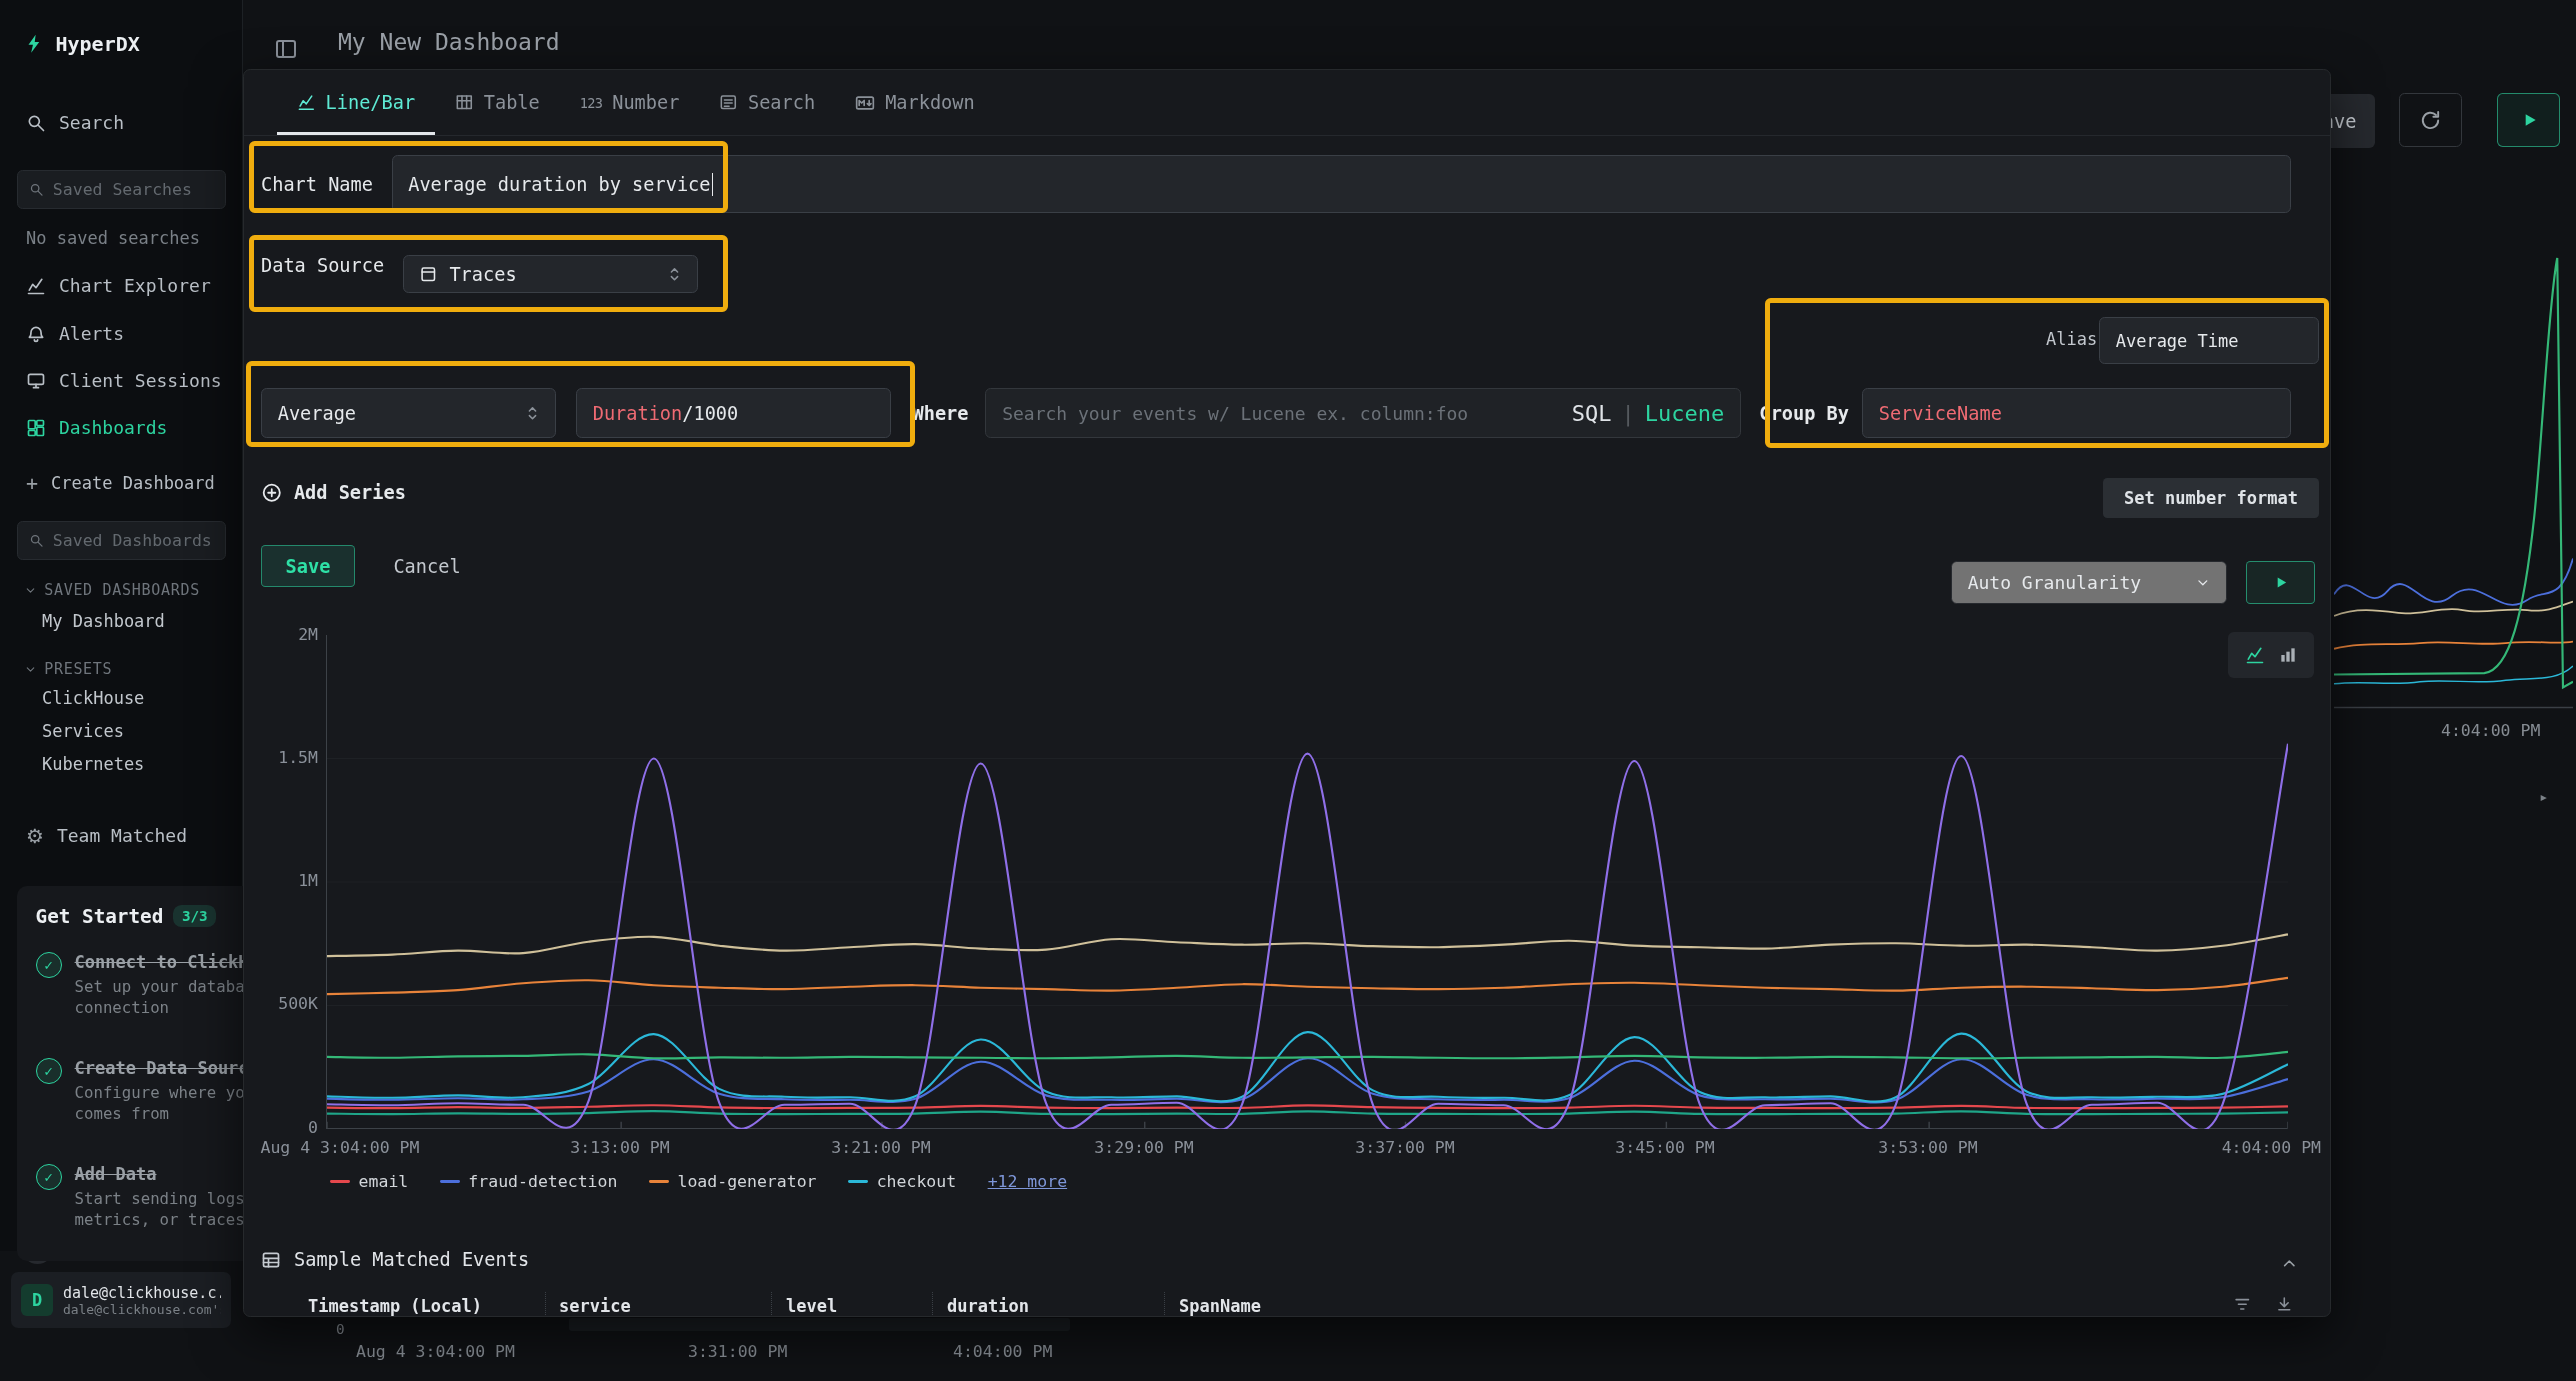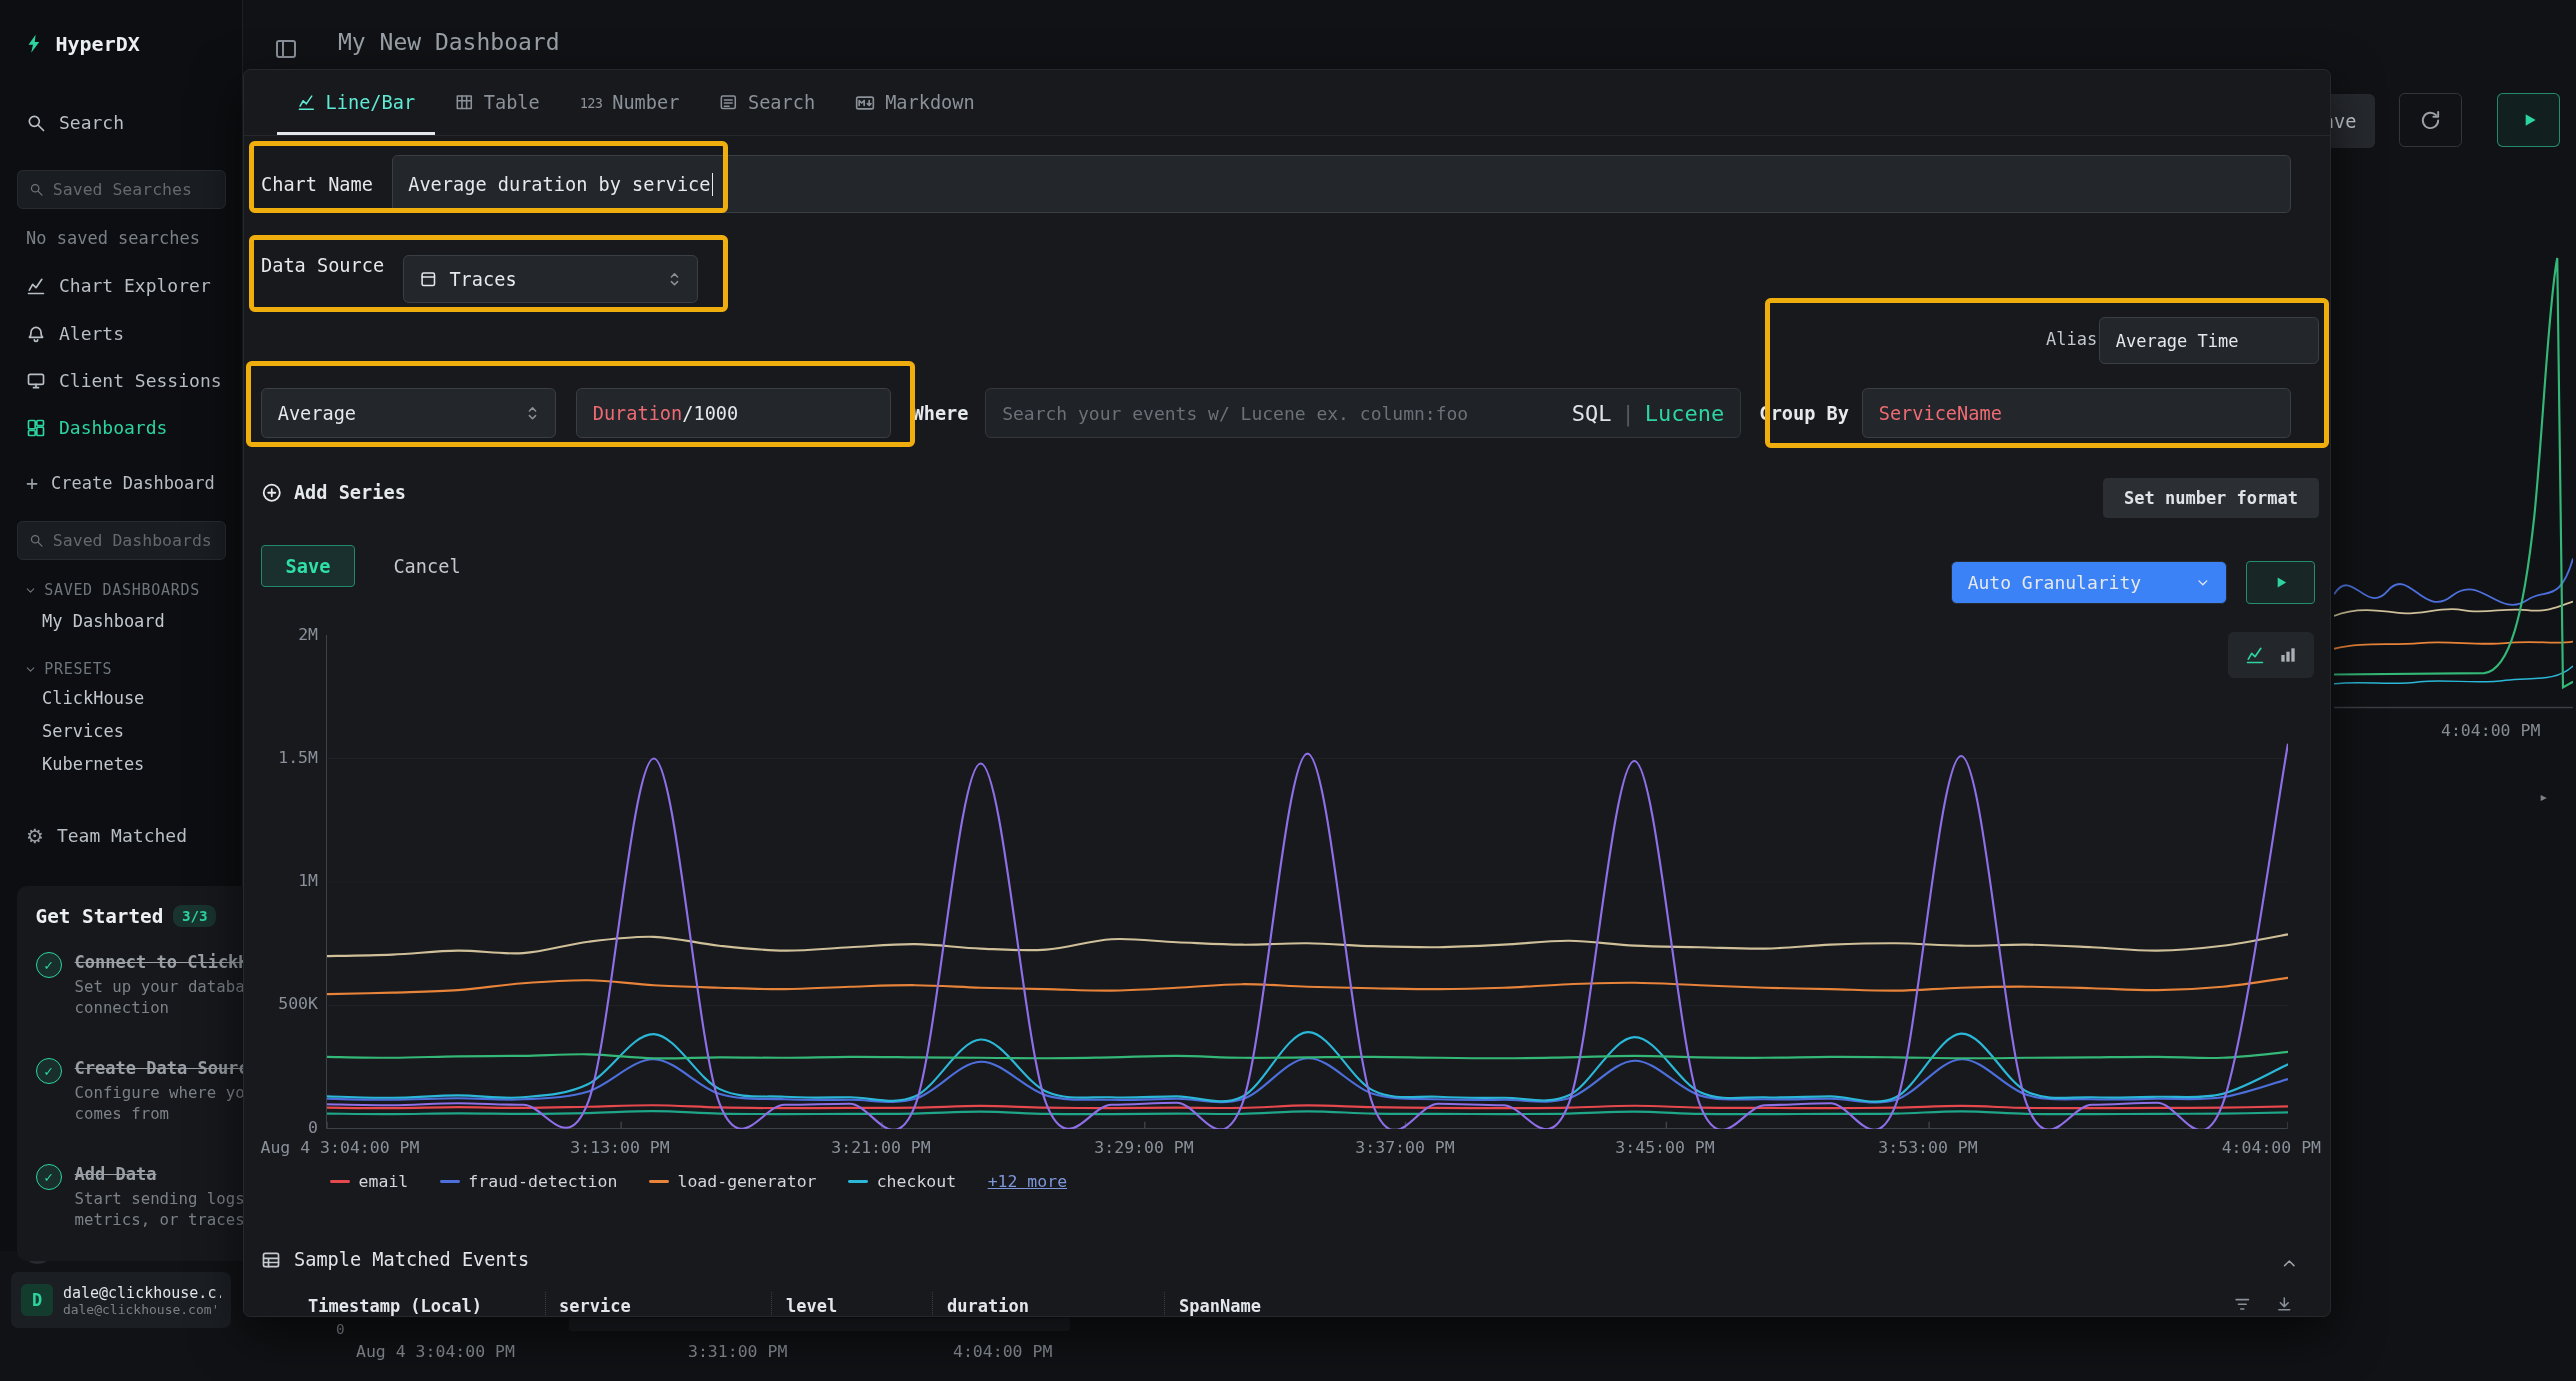--- a/index.html
+++ b/index.html
@@ -301,21 +301,21 @@
     <div class="abs" style="left:17px; top:89px; right:39px; height:50px; display:flex; align-items:center; gap:18.6px;">
       <span class="mlabel">Chart Name</span>
       <div class="field" style="flex:1; height:58px;">
         <span>Average duration by service</span>
           <span class="caret"></span>
       </div>
     </div>
 
     <div class="abs" style="left:17px; top:185px; height:50px; display:flex; align-items:flex-start; gap:18.6px;">
       <span class="mlabel">Data Source</span>
-      <div class="field select" style="width:295px; height:48px;">
+      <div class="field select" style="width:295px; height:38px;">
         <span style="display:flex; align-items:center; gap:11.4px;">
           <svg class="ic" width="18.6" height="18.6" viewBox="0 0 24 24">
               <rect x="4" y="4" width="16" height="16" rx="2"></rect>
               <path d="M4 9h16"></path>
             </svg>
           <span>Traces</span>
         </span>
         <svg class="ic" width="13" height="18.6" viewBox="0 0 16 24" style="color:#8b9199;">
             <path d="M4 9l4-4 4 4"></path>
             <path d="M4 15l4 4 4-4"></path>
@@ -366,21 +366,21 @@
       <span>Set number format</span>
     </div>
 
     <div class="btn-ghost-green abs" style="left:17px; top:475px; width:94px; height:42px;">
       <span>Save</span>
     </div>
     <div class="btn-plain abs" style="left:133px; top:475px; width:100px; height:42px;">
       <span>Cancel</span>
     </div>
 
-    <div class="field select abs" style="left:1707px; top:491px; width:276px; height:43px; font-size:18px; background:#3b82f6; border-color:#26292e;">
+    <div class="field select abs" style="left:1707px; top:491px; width:276px; height:43px; font-size:18px; background:#737373; border-color:#26292e;">
       <span>Auto Granularity</span>
       <svg class="ic" width="15.7" height="15.7" viewBox="0 0 24 24">
           <path d="M6 9l6 6 6-6"></path>
         </svg>
     </div>
     <div class="abs" style="left:2002px; top:491px; width:69px; height:43px; border:1.4px solid rgba(46,211,160,.6); border-radius:4.3px; background:rgba(46,211,160,.07); color:#2dd4a0; display:flex; align-items:center; justify-content:center;">
       <svg class="ic" width="17" height="17" viewBox="0 0 24 24" style="fill:currentColor;stroke:none;">
           <path d="M8 5l12 7-12 7z"></path>
         </svg>
     </div>

